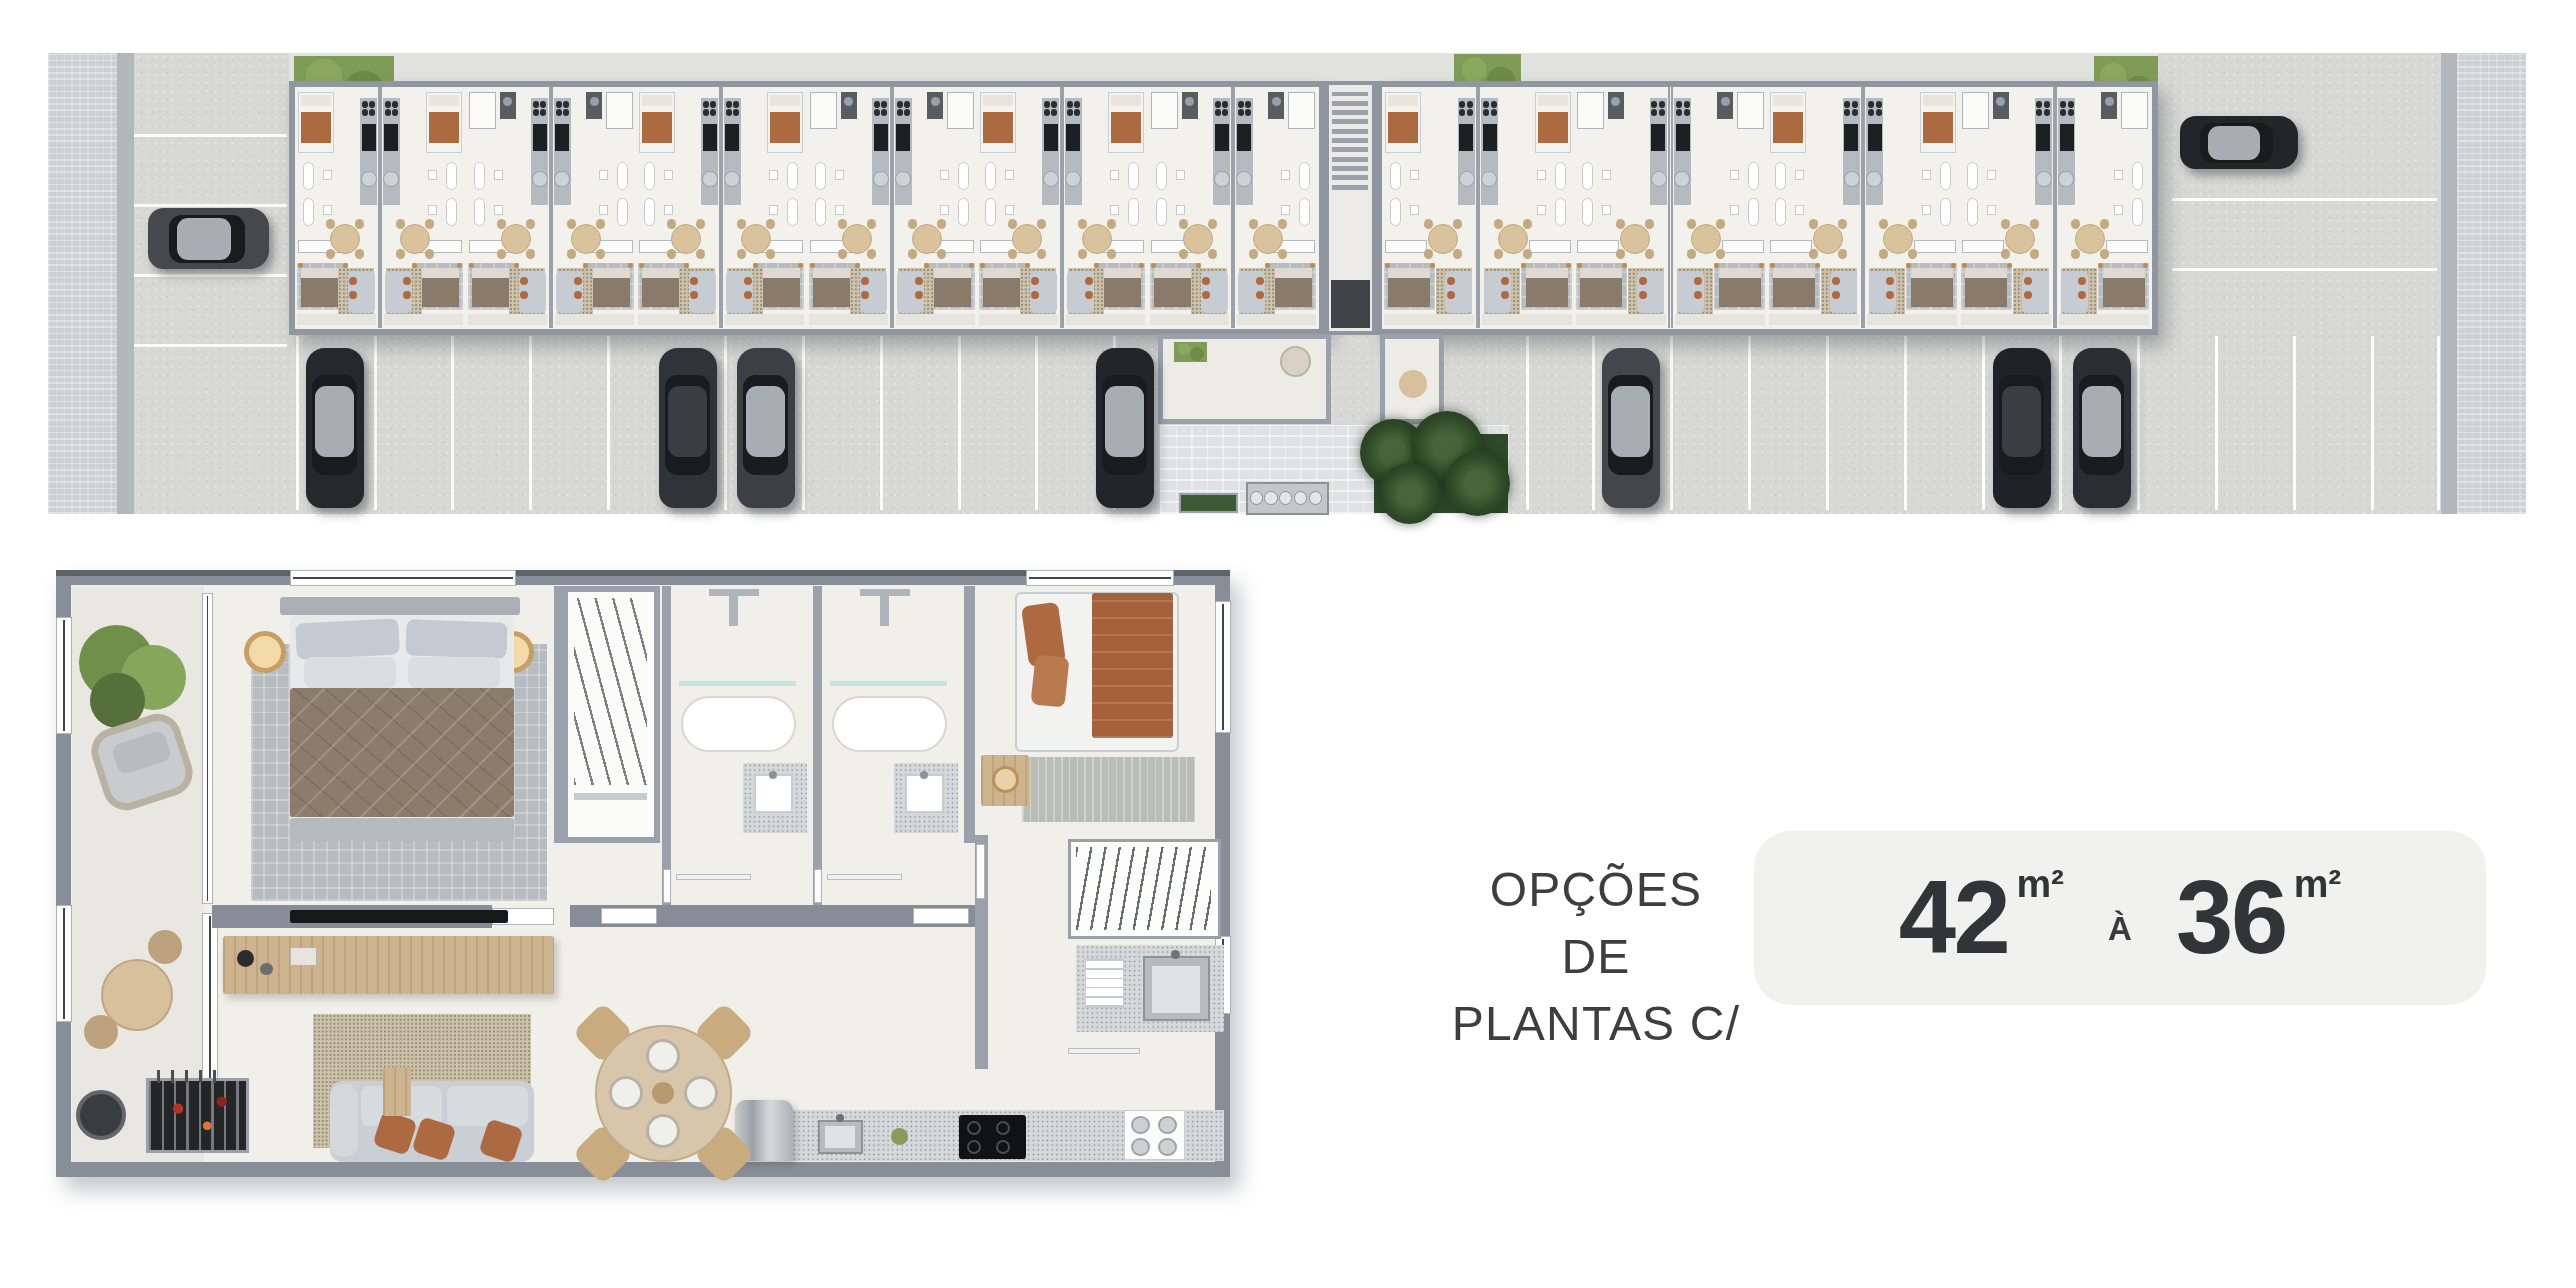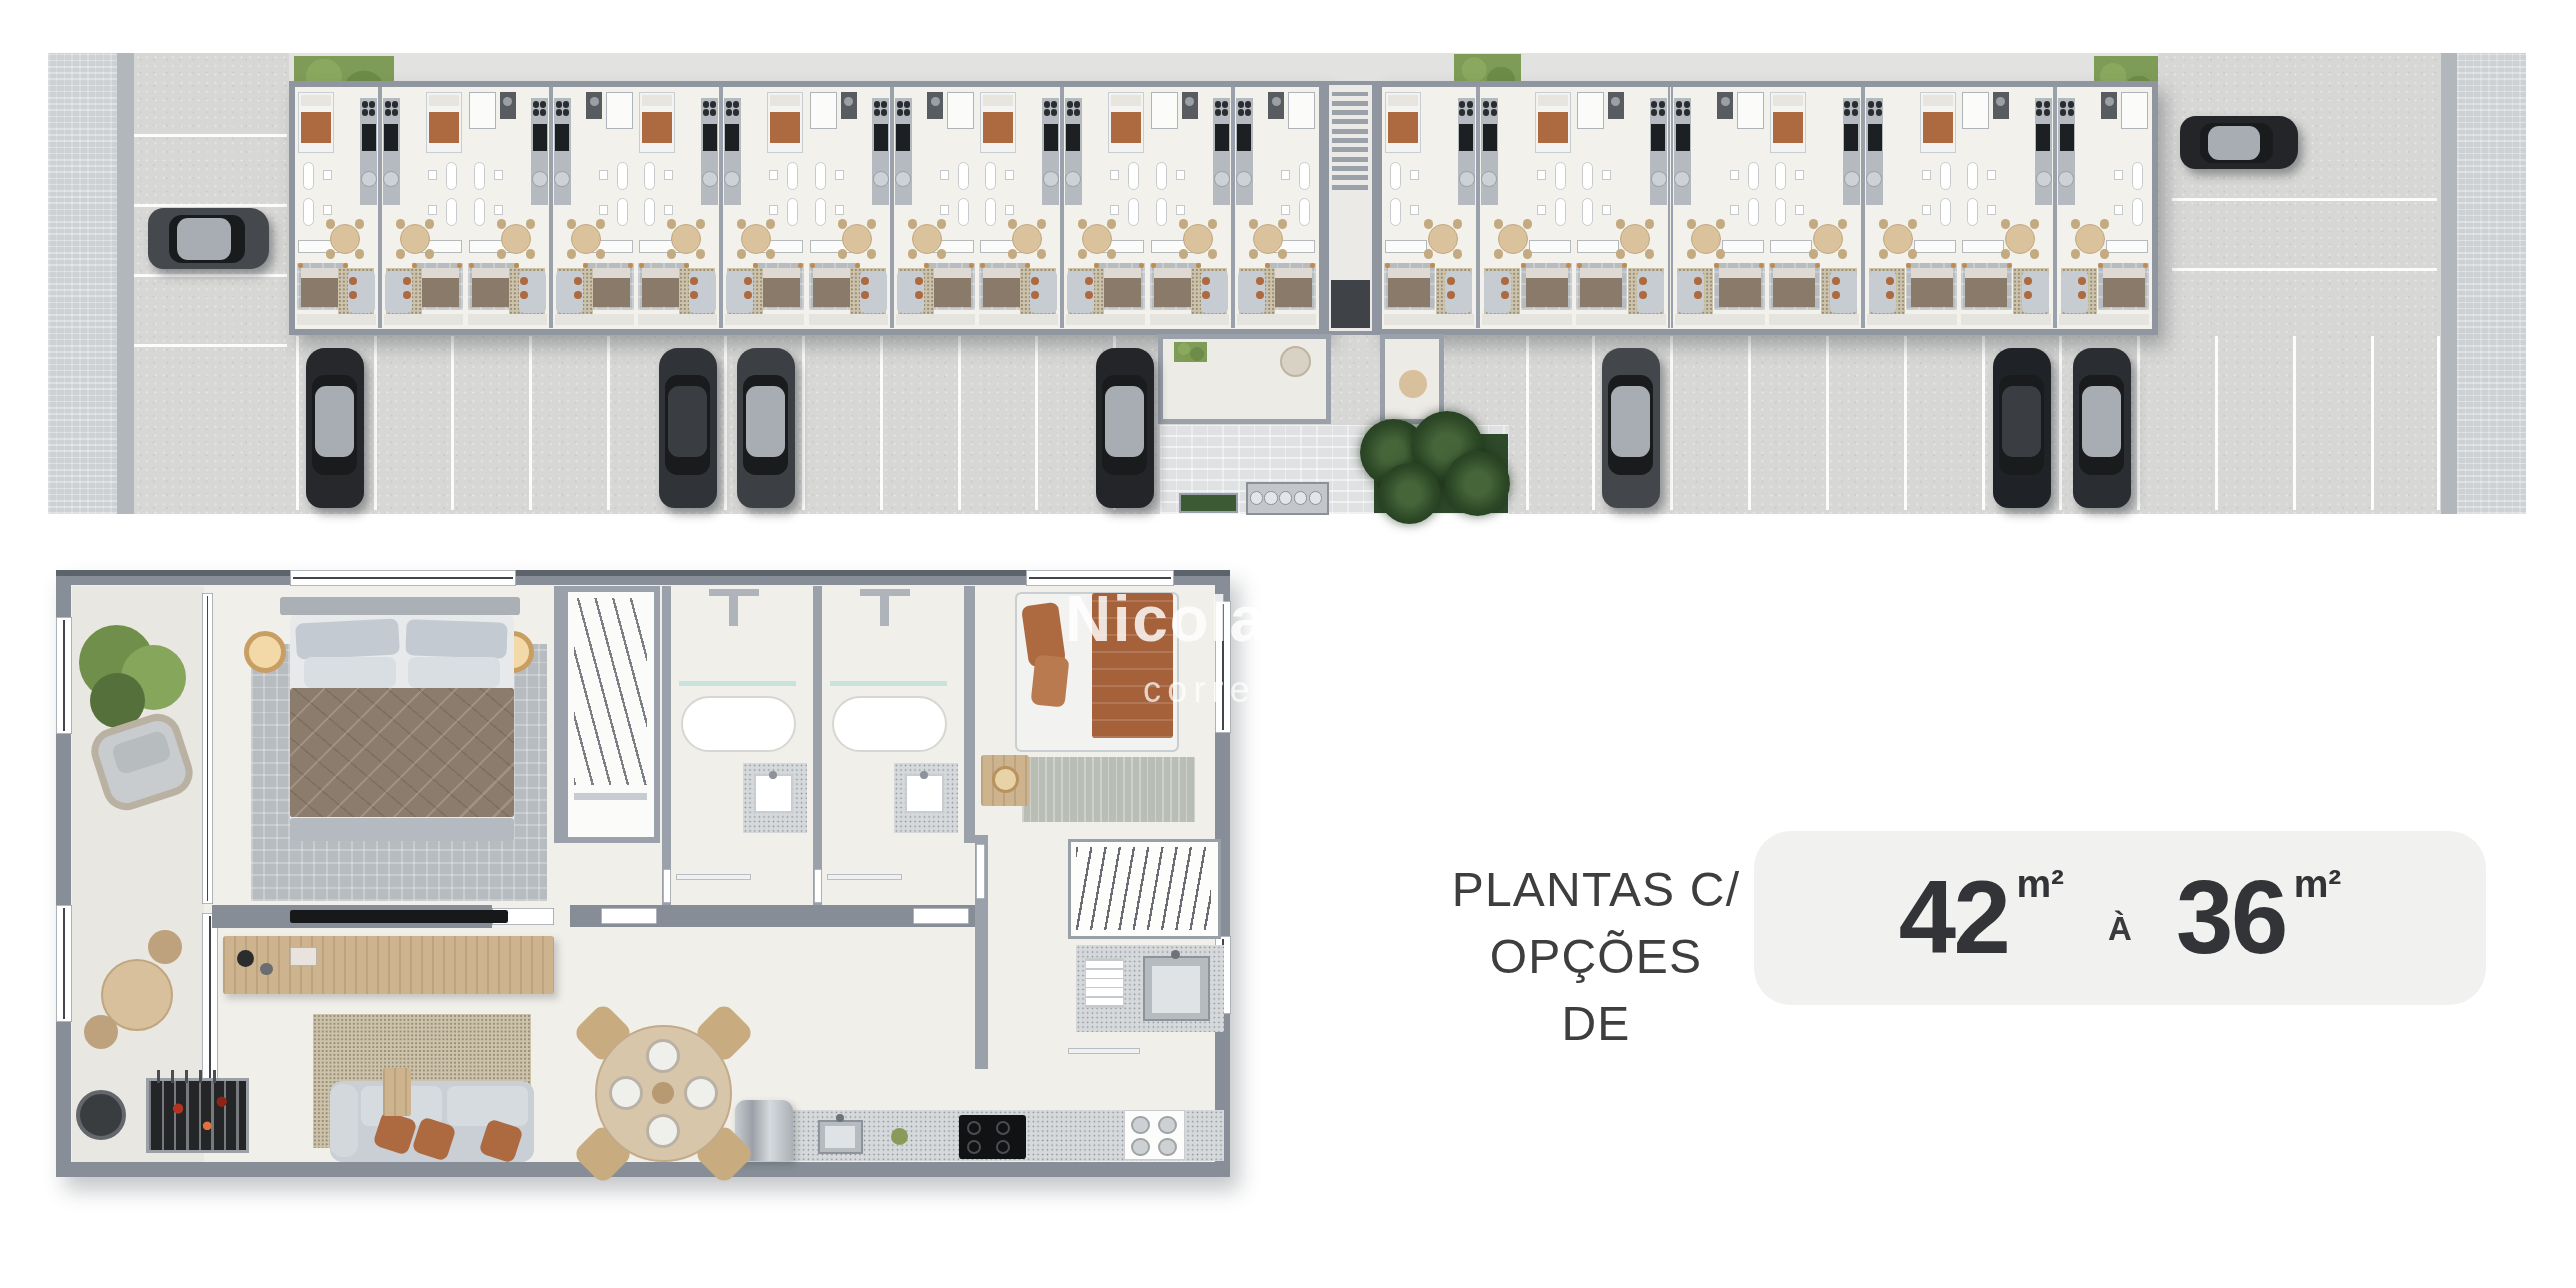--- a/index.html
+++ b/index.html
@@ -961,29 +961,25 @@
       <div class="abs" style="left: 525px; top: 562px; width: 44px; height: 44px; background: rgb(201, 171, 128); border-radius: 11px; transform: rotate(45deg);"></div>
       <div class="abs" style="left: 646px; top: 562px; width: 44px; height: 44px; background: rgb(201, 171, 128); border-radius: 11px; transform: rotate(45deg);"></div>
       <div class="abs" style="left: 539px; top: 455px; width: 137px; height: 137px; border-radius: 50%; background: rgb(216, 198, 171); border: 2.3px solid rgb(194, 171, 136); box-sizing: border-box;"></div>
       <div class="abs" style="left: 590px; top: 469px; width: 34px; height: 34px; border-radius: 50%; background: rgb(239, 239, 236); border: 3.1px solid rgb(185, 178, 164); box-sizing: border-box;"></div>
       <div class="abs" style="left: 590px; top: 544px; width: 34px; height: 34px; border-radius: 50%; background: rgb(239, 239, 236); border: 3.1px solid rgb(185, 178, 164); box-sizing: border-box;"></div>
       <div class="abs" style="left: 553px; top: 506px; width: 34px; height: 34px; border-radius: 50%; background: rgb(239, 239, 236); border: 3.1px solid rgb(185, 178, 164); box-sizing: border-box;"></div>
       <div class="abs" style="left: 628px; top: 506px; width: 34px; height: 34px; border-radius: 50%; background: rgb(239, 239, 236); border: 3.1px solid rgb(185, 178, 164); box-sizing: border-box;"></div>
       <div class="abs" style="left: 596px; top: 512px; width: 22px; height: 22px; border-radius: 50%; background: rgb(184, 154, 114);"></div>
     </section>
 
-  <div class="abs" style="left:1065px;top:582px;z-index:40;">
-    <div class="wm1">Nicolas</div>
-    <div class="wm2" style="margin-left:78px;margin-top:12.5px;">corre</div>
-  </div>
 
   <section class="caption" style="left:1448px;top:825px;width:981px;height:187px;">
     <div class="abs caption-title" style="left:0px;top:31px;width:296px;">
+      <div>OPÇÕES DE</div>
       <div>PLANTAS C/</div>
-      <div>OPÇÕES DE</div>
     </div>
     <div class="abs badge" style="left:306px;top:5.5px;width:732px;height:174px;">
       <span class="num">42</span>
       <span class="sup">m²</span>
       <span class="conn">À</span>
       <span class="num">36</span>
       <span class="sup">m²</span>
     </div>
   </section>
 </div>

